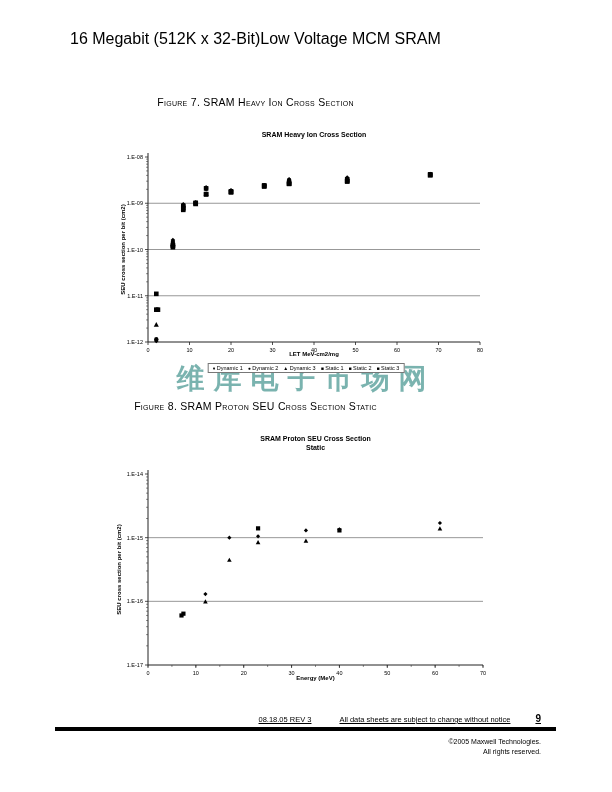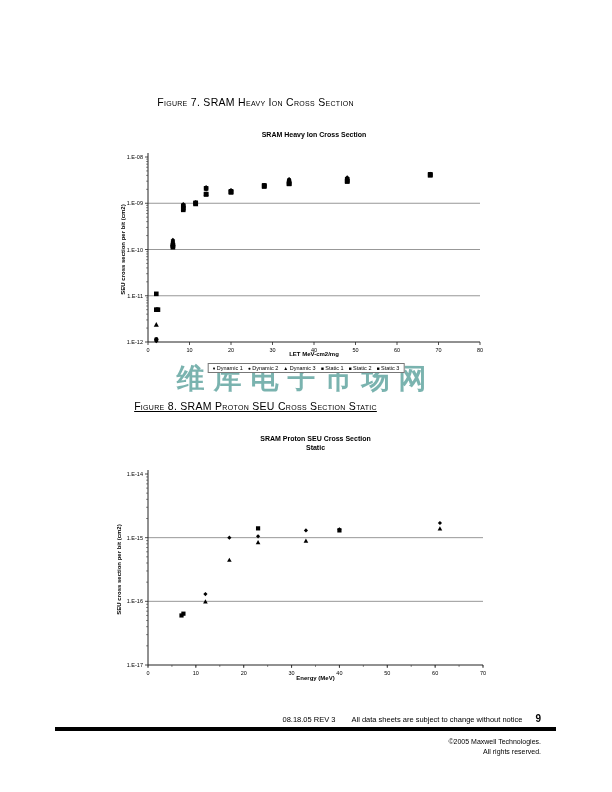--- a/index.html
+++ b/index.html
@@ -27,29 +27,30 @@
   
   .legend{top:363px;left:50%;transform:translateX(-50%);border:1px solid #777;
     display:flex;gap:5px;padding:1px 4px;font-size:5.5px;white-space:nowrap;
     align-items:center;background:#fff;z-index:1;}
   .lg-item{display:flex;gap:1.5px;align-items:center;}
   .lg-marker{font-size:5px;line-height:1;}
   
   .watermark{top:360px;left:0;width:612px;text-align:center;font-size:28px;font-weight:bold;
     letter-spacing:9px;color:#0f766e;opacity:0.55;z-index:0;white-space:nowrap;}
   
-  .footline{top:713px;right:71px;display:flex;align-items:baseline;gap:16px;font-size:7.5px;z-index:2;}
+  .footline{top:713px;right:71px;display:flex;align-items:baseline;gap:28px;font-size:7.5px;z-index:2;text-decoration:underline;}
   .footline .pageno{font-size:10px;font-weight:bold;margin-left:-3px;}
   .footbar{top:727px;left:55px;width:501px;height:4px;background:#000;z-index:2;}
   .copyright{top:737px;right:71px;text-align:right;font-size:7px;line-height:1.45;z-index:2;}
 </style>
 </head>
 <body>
 
 <div class="abs header">
+  <span>16 Megabit (512K x 32-Bit)Low Voltage MCM SRAM</span>
 </div>
 
 <div class="abs figcap" style="top:96px;">Figure 7. SRAM Heavy Ion Cross Section</div>
 
 <div class="abs chartbox" style="left:55px;top:125px;width:500px;height:255px;">
   <svg id="chart1" width="500" height="255" viewBox="0 0 500 255">
       <text x="259" y="12" text-anchor="middle" class="ct">SRAM Heavy Ion Cross Section</text>
       <line class="grid" x1="93" x2="425" y1="78.25" y2="78.25"></line>
       <line class="grid" x1="93" x2="425" y1="124.5" y2="124.5"></line>
       <line class="grid" x1="93" x2="425" y1="170.75" y2="170.75"></line>
@@ -202,21 +203,21 @@
       <span>Static 2</span>
     </span>
     <span class="lg-item">
       <span class="lg-marker">■</span>
       <span>Static 3</span>
     </span>
   </div>
 
 <div class="abs watermark">维库电子市场网</div>
 
-<div class="abs figcap" style="top:400px;text-decoration:underline;">Figure 8. SRAM Proton SEU Cross Section Static</div>
+<div class="abs figcap" style="top:400px;">Figure 8. SRAM Proton SEU Cross Section Static</div>
 
 <div class="abs chartbox" style="left:55px;top:430px;width:500px;height:260px;">
   <svg id="chart2" width="500" height="260" viewBox="0 0 500 260">
       <text x="260.5" y="11" text-anchor="middle" class="ct">SRAM Proton SEU Cross Section</text>
       <text x="260.5" y="20" text-anchor="middle" class="ct">Static</text>
       <line class="grid" x1="93" x2="428" y1="107.66666666666666" y2="107.66666666666666"></line>
       <line class="grid" x1="93" x2="428" y1="171.33333333333331" y2="171.33333333333331"></line>
       <line class="axis" x1="93" x2="93" y1="40" y2="235"></line>
       <line class="axis" x1="93" x2="428" y1="235" y2="235"></line>
       <line class="mj" x1="90" x2="93" y1="44" y2="44"></line>

